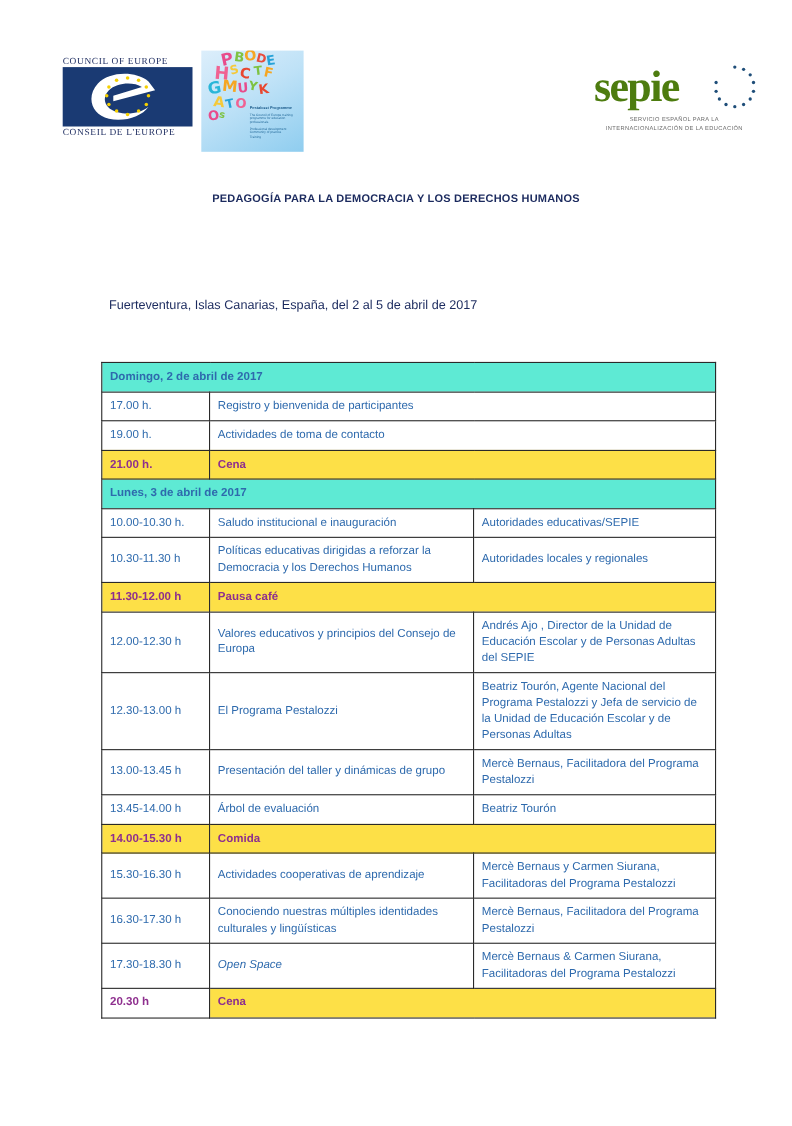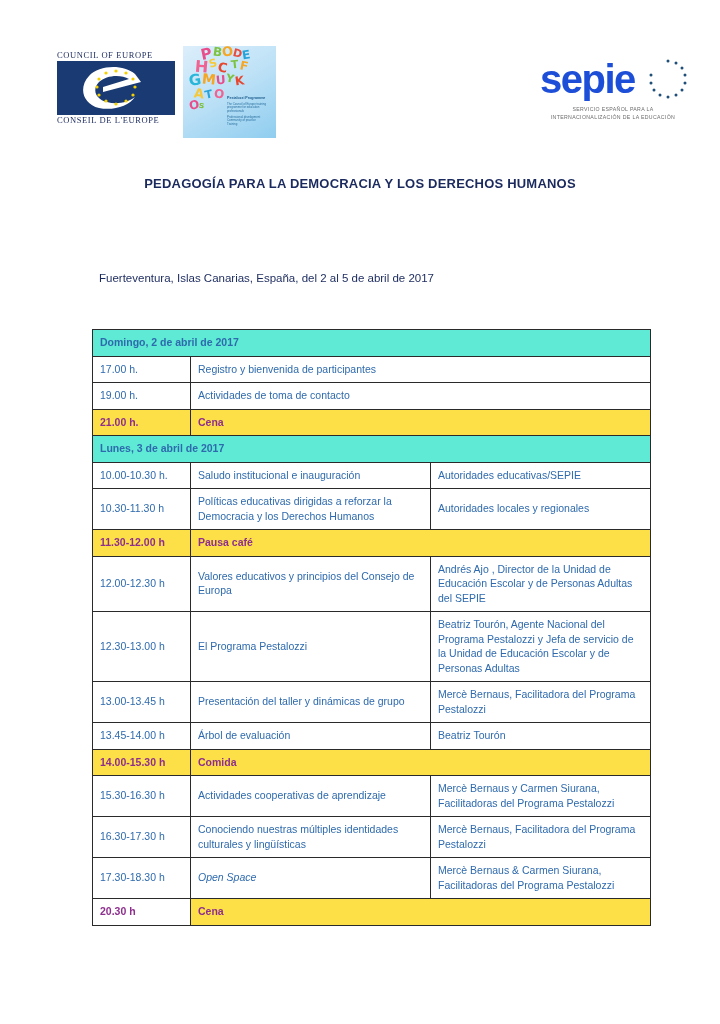--- a/index.html
+++ b/index.html
@@ -100,24 +100,24 @@
     position: absolute;
     left: 540px;
     top: 58px;
     width: 146px;
   }
   .sepie-wordmark {
     position: relative;
     height: 42px;
   }
   .sepie-word {
-    font-family: Liberation Sans, sans-serif;
+    font-family: Liberation Serif, serif;
     font-size: 40px;
     font-weight: bold;
-    color: #1d4ed8;
+    color: #4d7c0f;
     letter-spacing: -1.5px;
     line-height: 42px;
   }
   .sepie-stars {
     position: absolute;
     right: -4px;
     top: -1px;
     width: 44px;
     height: 44px;
   }
@@ -132,21 +132,21 @@
     margin-left: -2px;
   }
 
   
   .doc-title {
     position: absolute;
     left: 0;
     top: 176px;
     width: 720px;
     text-align: center;
-    font-size: 13px;
+    font-size: 10px;
     font-weight: bold;
     color: #1b2a5e;
     letter-spacing: 0.2px;
   }
 
   .doc-subtitle {
     position: absolute;
     left: 99px;
     top: 272px;
     font-size: 11.5px;

